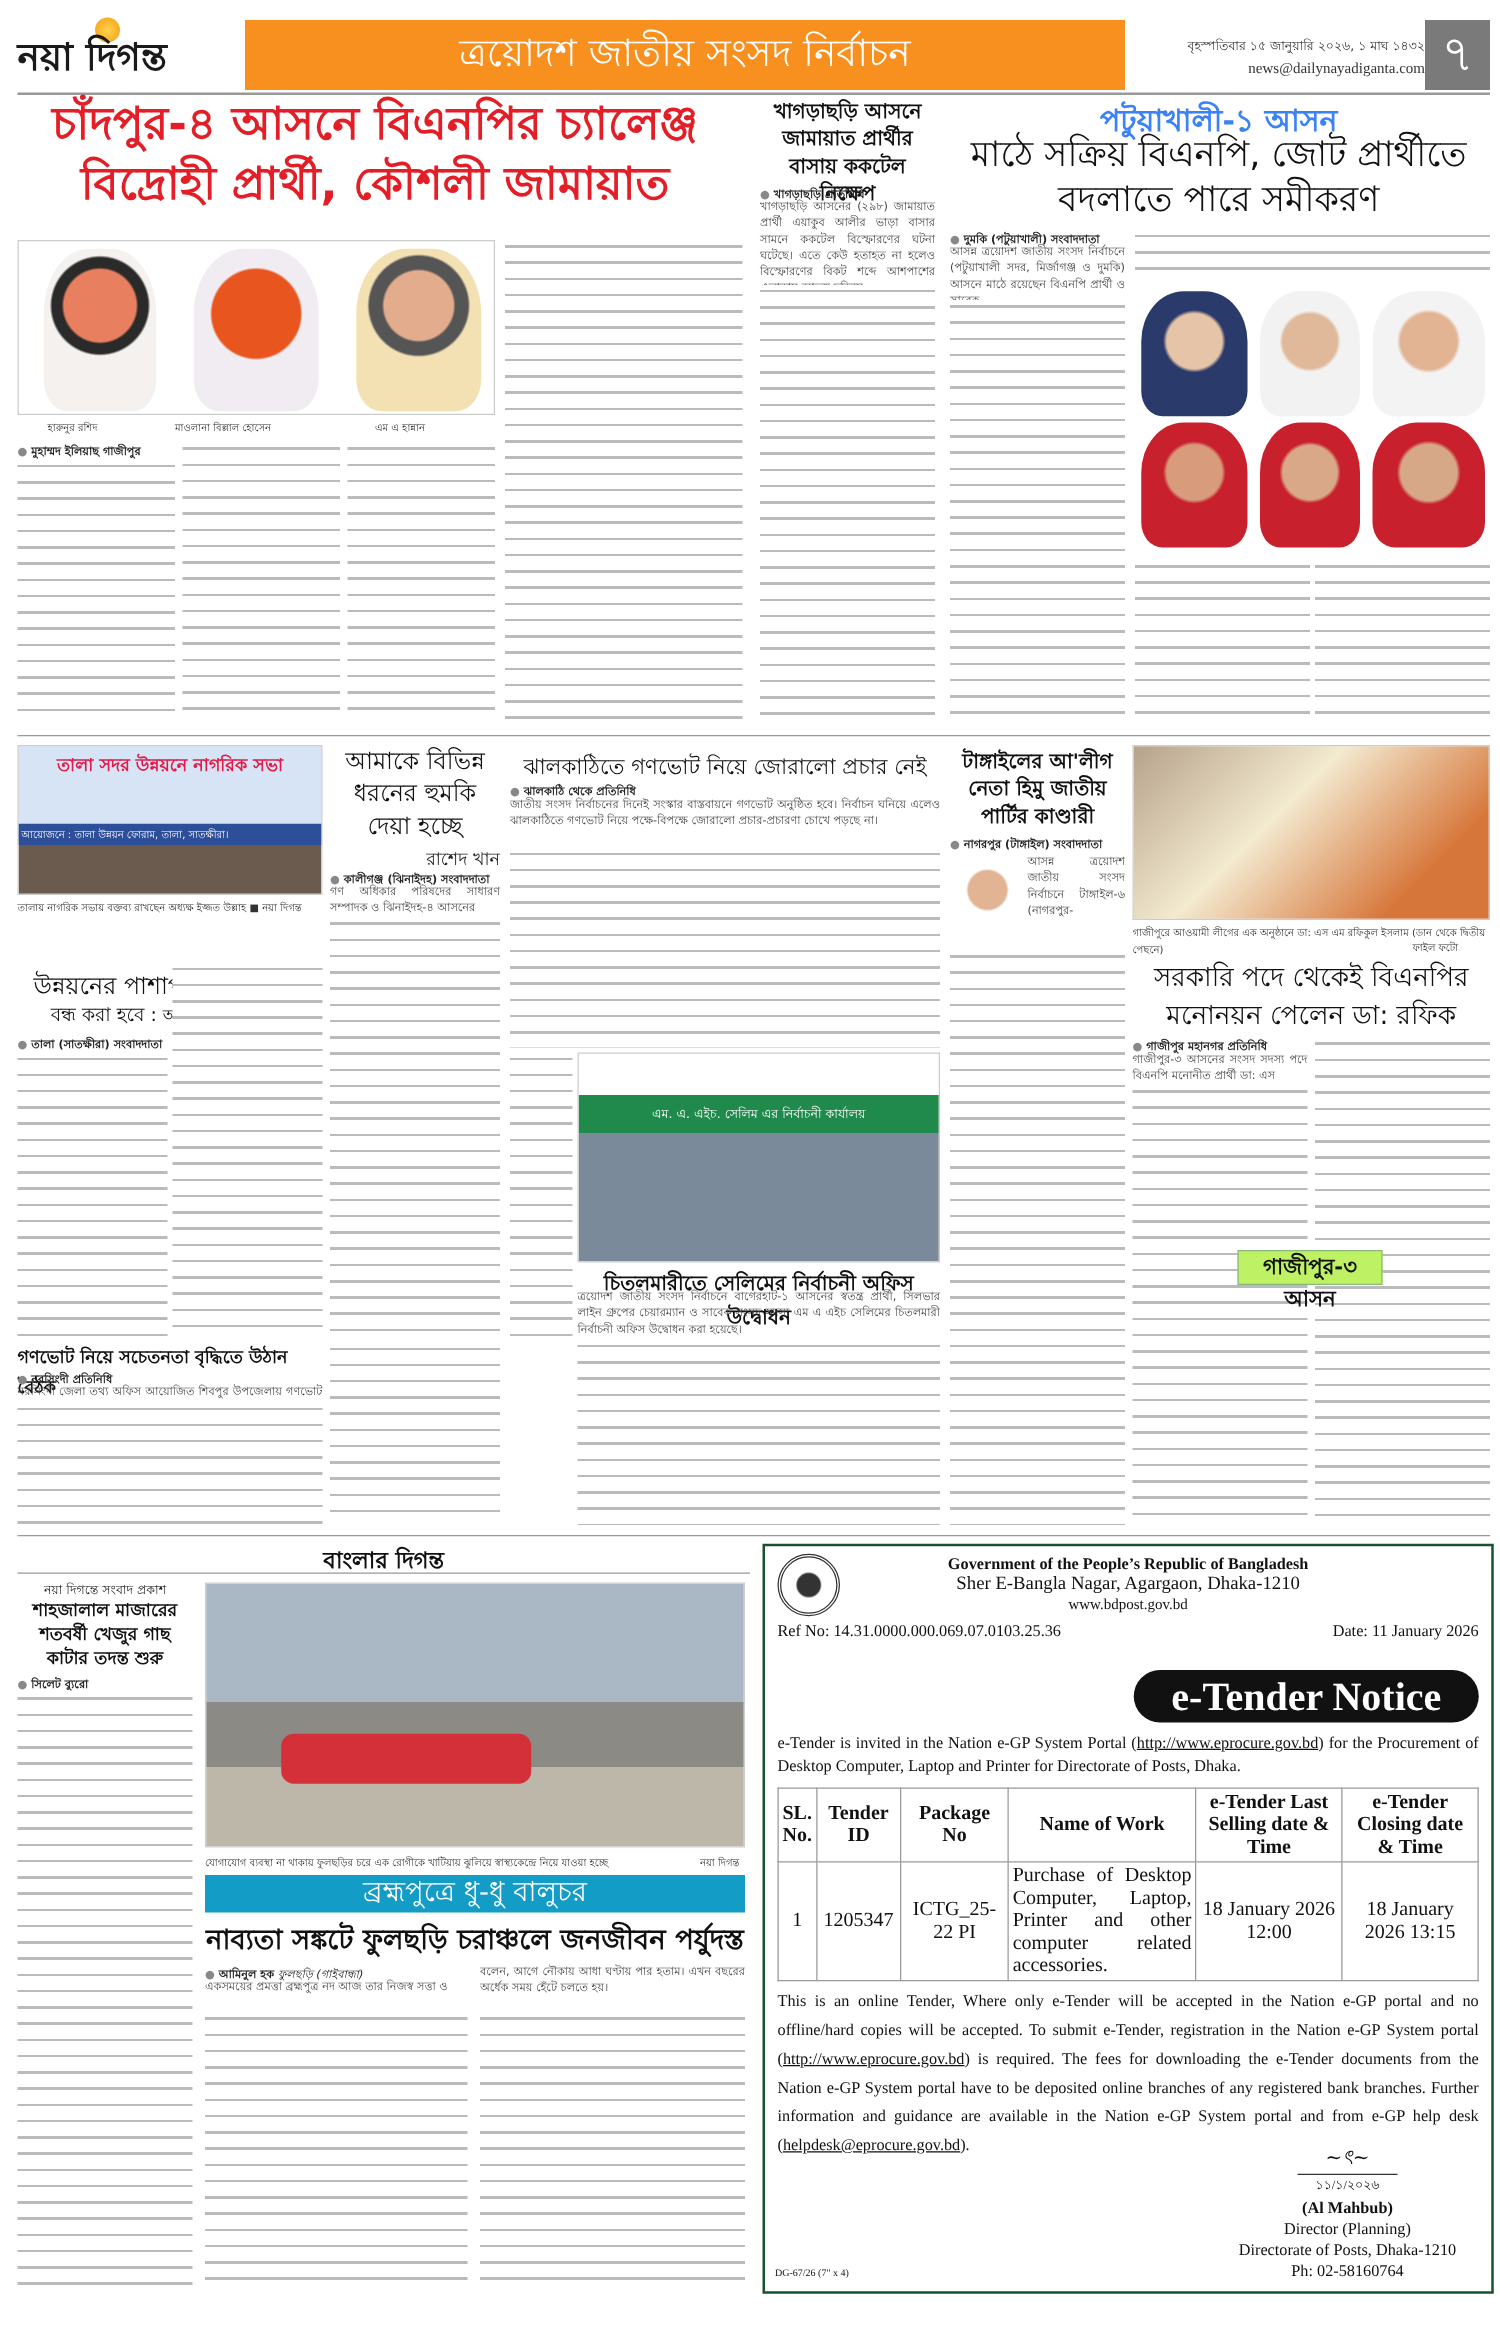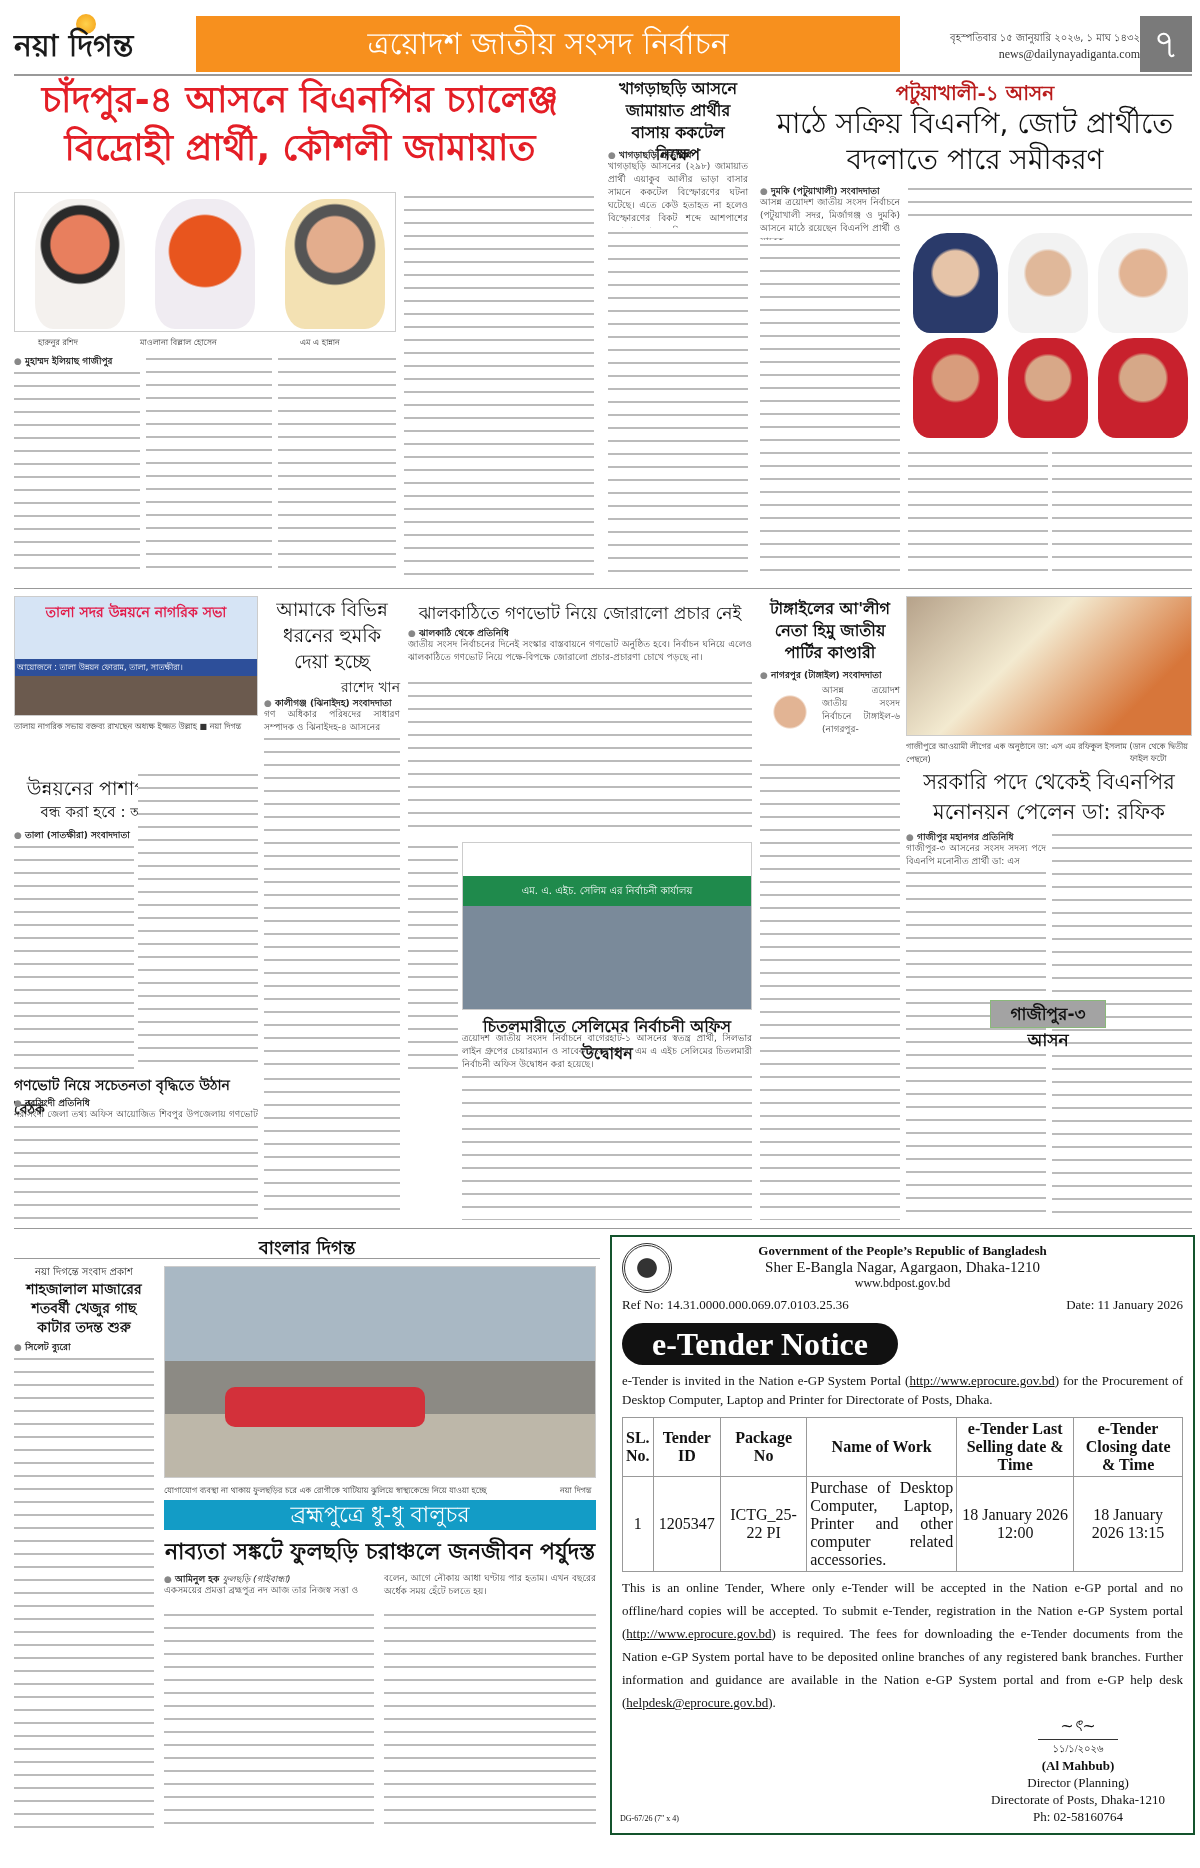--- a/index.html
+++ b/index.html
@@ -13,21 +13,21 @@
 .hr{height:2px;background:#999}
 .red-head{color:#e41e26;font-weight:bold;text-align:center;font-size:36px;line-height:48px}
 .head{color:#111;text-align:center}
 .body-text{font-size:9px;line-height:13px;color:#444;text-align:justify}
 .lines{background:repeating-linear-gradient(#fff 0 4px,#bbb 4px 6px,#fff 6px 13px)}
 .byline{font-size:9px;font-weight:bold;color:#222}
 .byline::before{content:"● ";color:#888}
 .photo{background:linear-gradient(135deg,#c9b8a0,#7a6a5a 45%,#b9a690);border:1px solid #ccc}
 .portrait{position:absolute;border-radius:40% 40% 20% 20%}
 .caption{font-size:8px;color:#333}
-.green-tag{background:#a3a3a3;color:#111;font-weight:bold;font-size:17px;text-align:center;border:1px solid #8ab87a}
+.green-tag{background:#bef264;color:#111;font-weight:bold;font-size:17px;text-align:center;border:1px solid #8ab87a}
 .blue-bar{background:#139cc6;color:#fff;text-align:center;font-size:22px}
 .tender{left:610px;top:1235px;width:585px;height:600px;border:2px solid #14532d;font-family:"Liberation Serif",serif;color:#111;padding:6px 10px}
 .tender table{border-collapse:collapse;width:100%;font-size:16px;margin-top:8px}
 .tender td,.tender th{border:1px solid #999;padding:2px 3px;text-align:center;vertical-align:middle}
 .tender th{font-weight:bold}
 .e-pill{display:inline-block;background:#111;color:#fff;border-radius:22px;padding:0 30px;font-size:32px;font-weight:bold;line-height:42px}
 a.lnk{color:#111;text-decoration:underline}
 </style>
 </head>
 <body>
@@ -57,21 +57,21 @@
 <div class="abs lines" style="left:14px;top:368px;width:126px;height:210px"></div>
 <div class="abs lines" style="left:146px;top:354px;width:126px;height:224px"></div>
 <div class="abs lines" style="left:278px;top:354px;width:118px;height:224px"></div>
 <div class="abs lines" style="left:404px;top:192px;width:190px;height:386px"></div>
 
 <div class="abs head" style="left:608px;top:78px;width:140px;font-size:16px;line-height:22px;font-weight:bold">খাগড়াছড়ি আসনে জামায়াত প্রার্থীর বাসায় ককটেল নিক্ষেপ</div>
 <div class="abs byline" style="left:608px;top:148px">খাগড়াছড়ি প্রতিনিধি</div>
 <div class="abs body-text" style="left:608px;top:160px;width:140px">খাগড়াছড়ি আসনের (২৯৮) জামায়াত প্রার্থী এয়াকুব আলীর ভাড়া বাসার সামনে ককটেল বিস্ফোরণের ঘটনা ঘটেছে। এতে কেউ হতাহত না হলেও বিস্ফোরণের বিকট শব্দে আশপাশের এলাকায় আতঙ্ক ছড়িয়ে</div>
 <div class="abs lines" style="left:608px;top:228px;width:140px;height:350px"></div>
 
-<div class="abs head" style="left:760px;top:78px;width:430px;font-size:20px;color:#b91c1c;font-weight:bold">পটুয়াখালী-১ আসন</div>
+<div class="abs head" style="left:760px;top:78px;width:430px;font-size:24px;color:#3b82f6;font-weight:bold">পটুয়াখালী-১ আসন</div>
 <div class="abs head" style="left:760px;top:106px;width:430px;font-size:28px;line-height:36px">মাঠে সক্রিয় বিএনপি, জোট প্রার্থীতে</div>
 <div class="abs head" style="left:760px;top:142px;width:430px;font-size:28px;line-height:36px">বদলাতে পারে সমীকরণ</div>
 <div class="abs byline" style="left:760px;top:184px">দুমকি (পটুয়াখালী) সংবাদদাতা</div>
 <div class="abs body-text" style="left:760px;top:196px;width:140px">আসন্ন ত্রয়োদশ জাতীয় সংসদ নির্বাচনে (পটুয়াখালী সদর, মির্জাগঞ্জ ও দুমকি) আসনে মাঠে রয়েছেন বিএনপি প্রার্থী ও সাবেক</div>
 <div class="abs lines" style="left:760px;top:240px;width:140px;height:338px"></div>
 <div class="abs lines" style="left:908px;top:184px;width:284px;height:40px"></div>
 <div class="abs" style="left:908px;top:228px;width:284px;height:215px;background:#fff">
   <div class="portrait" style="left:5px;top:5px;width:85px;height:100px;background:radial-gradient(circle at 50% 40%,#e6c4a8 30%,#2a3a6a 34%)"></div>
   <div class="portrait" style="left:100px;top:5px;width:80px;height:100px;background:radial-gradient(circle at 50% 40%,#e0b89a 30%,#f2f2f2 34%)"></div>
   <div class="portrait" style="left:190px;top:5px;width:90px;height:100px;background:radial-gradient(circle at 50% 40%,#e2b494 30%,#f3f3f3 34%)"></div>
@@ -161,21 +161,21 @@
 
 <div class="abs tender">
   <div style="position:absolute;left:10px;top:6px;width:50px;height:50px;border-radius:50%;border:3px double #333;background:radial-gradient(#333 30%,#fff 33%)"></div>
   <div style="text-align:center;font-weight:bold;font-size:13px">Government of the People’s Republic of Bangladesh</div>
   <div style="text-align:center;font-size:15px">Sher E-Bangla Nagar, Agargaon, Dhaka-1210</div>
   <div style="text-align:center;font-size:12px">www.bdpost.gov.bd</div>
   <div style="display:flex;justify-content:space-between;font-size:13px;margin-top:6px">
     <span>Ref No: 14.31.0000.000.069.07.0103.25.36</span>
     <span>Date: 11 January 2026</span>
   </div>
-  <div style="text-align:left;margin:10px 0 6px"><span class="e-pill">e-Tender Notice</span></div>
+  <div style="text-align:right;margin:23px 0 6px"><span class="e-pill">e-Tender Notice</span></div>
   <div style="font-size:13px;line-height:19px;text-align:justify"><span>e-Tender is invited in the Nation e-GP System Portal (</span><a class="lnk">http://www.eprocure.gov.bd</a><span>) for the Procurement of Desktop Computer, Laptop and Printer for Directorate of Posts, Dhaka.</span></div>
   <table>
     <thead>
         <tr>
       <th style="width:30px">SL. No.</th>
       <th>Tender ID</th>
       <th>Package No</th>
       <th style="width:150px">Name of Work</th>
       <th>e-Tender Last Selling date &amp; Time</th>
       <th>e-Tender Closing date &amp; Time</th>

